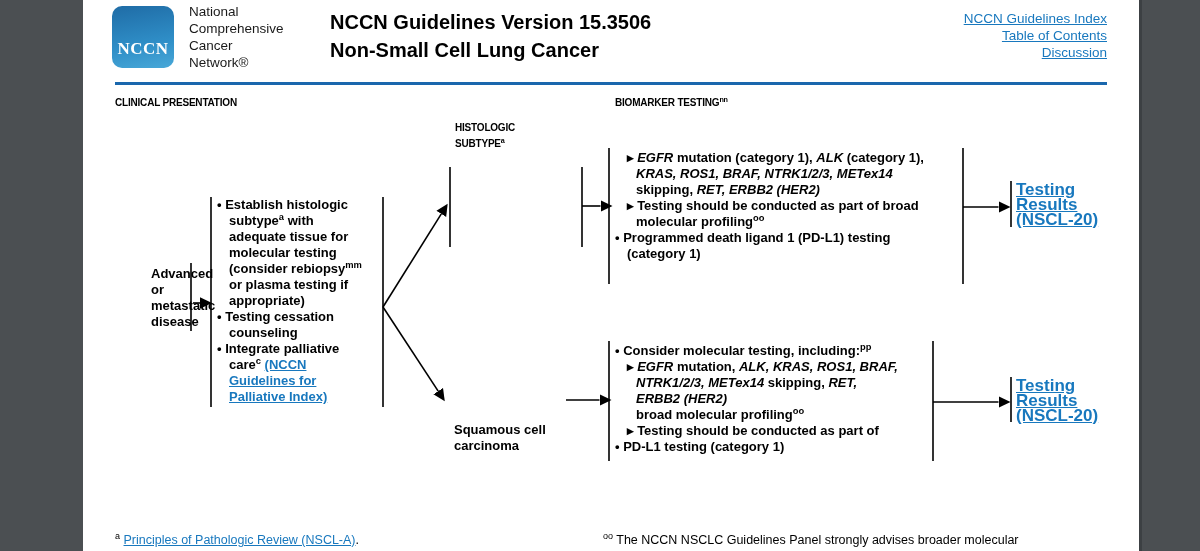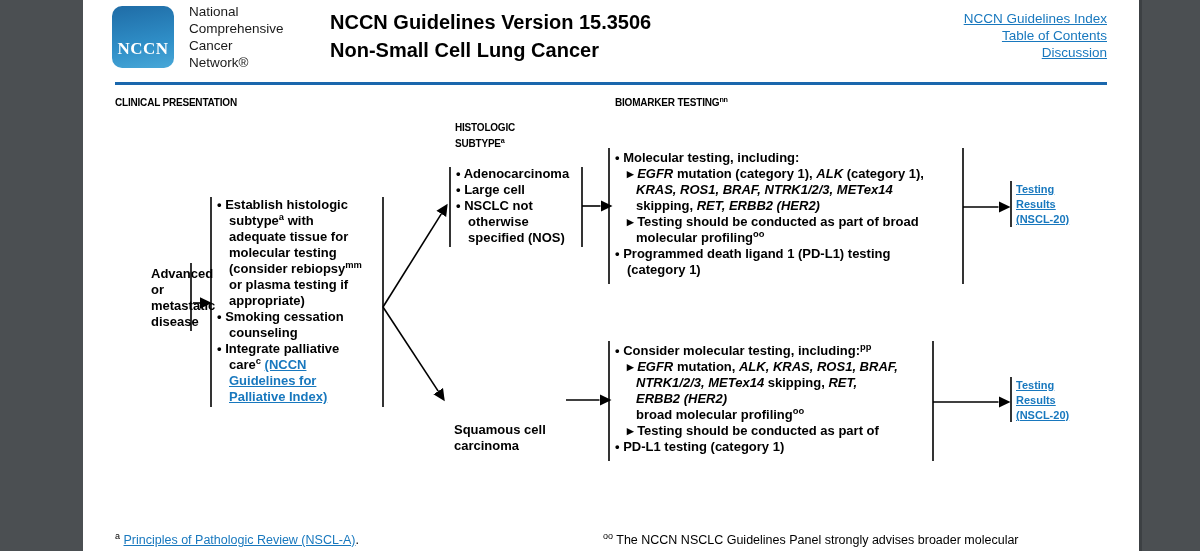--- a/index.html
+++ b/index.html
@@ -40,21 +40,21 @@
 
   
   .flow { position:absolute; font-size:13px; font-weight:bold; line-height:16px; white-space:nowrap; }
   .fl { white-space:nowrap; }
   .ind1 { padding-left:12px; }
   .ind2 { padding-left:21px; }
   .it { font-style:italic; }
   sup { font-size:72%; line-height:0; }
   .lnk { color:#1878be; text-decoration:underline; cursor:pointer; }
   .pre { white-space:pre-line; }
-  a.results { position:absolute; font-size:11px; font-weight:bold; line-height:15px;
+  a.results { position:absolute; font-size:17px; font-weight:bold; line-height:15px;
               color:#1878be; text-decoration:underline; white-space:pre-line; cursor:pointer; }
 
   
   .footnote { position:absolute; font-size:12.5px; font-weight:normal; line-height:15px; white-space:nowrap; }
   #footnote-left { left:115px; top:533px; }
   #footnote-right { left:603px; top:533px; }
 
   #connectors { position:absolute; left:0; top:0; pointer-events:none; }
 </style>
 </head>
@@ -122,41 +122,33 @@
 disease</div>
 
   <div class="flow" style="left:217px; top:197px;">
       <div class="fl ind0"><span>• Establish histologic</span></div>
       <div class="fl ind1"><span>subtype</span><sup>a</sup><span> with</span></div>
       <div class="fl ind1"><span>adequate tissue for</span></div>
       <div class="fl ind1"><span>molecular testing</span></div>
       <div class="fl ind1"><span>(consider rebiopsy</span><sup>mm</sup></div>
       <div class="fl ind1"><span>or plasma testing if</span></div>
       <div class="fl ind1"><span>appropriate)</span></div>
-      <div class="fl ind0"><span>• Smoking cessation</span></div>
+      <div class="fl ind0"><span>• Testing cessation</span></div>
       <div class="fl ind1"><span>counseling</span></div>
       <div class="fl ind0"><span>• Integrate palliative</span></div>
       <div class="fl ind1"><span>care</span><sup>c</sup><span> </span><span class="lnk">(NCCN</span></div>
       <div class="fl ind1"><span class="lnk">Guidelines for</span></div>
       <div class="fl ind1"><span class="lnk">Palliative Index)</span></div>
     </div>
 
-  <div class="flow" style="left:456px; top:166px;">
-      <div class="fl ind0"><span>• Adenocarcinoma</span></div>
-      <div class="fl ind0"><span>• Large cell</span></div>
-      <div class="fl ind0"><span>• NSCLC not</span></div>
-      <div class="fl ind1"><span>otherwise</span></div>
-      <div class="fl ind1"><span>specified (NOS)</span></div>
-    </div>
 
   <div class="flow pre" style="left:454px; top:385px;margin-top:37px;">Squamous cell
 carcinoma</div>
 
   <div class="flow" style="left:615px; top:150px;">
-      <div class="fl ind0"><span>• Molecular testing, including:</span></div>
       <div class="fl ind1"><span>▸ </span><span class="it">EGFR</span><span> mutation (category 1), </span><span class="it">ALK</span><span> (category 1),</span></div>
       <div class="fl ind2"><span class="it">KRAS, ROS1, BRAF, NTRK1/2/3, METex14</span></div>
       <div class="fl ind2"><span>skipping, </span><span class="it">RET, ERBB2 (HER2)</span></div>
       <div class="fl ind1"><span>▸ Testing should be conducted as part of broad</span></div>
       <div class="fl ind2"><span>molecular profiling</span><sup>oo</sup></div>
       <div class="fl ind0"><span>• Programmed death ligand 1 (PD-L1) testing</span></div>
       <div class="fl ind1"><span>(category 1)</span></div>
     </div>
 
   <div class="flow" style="left:615px; top:343px;">

